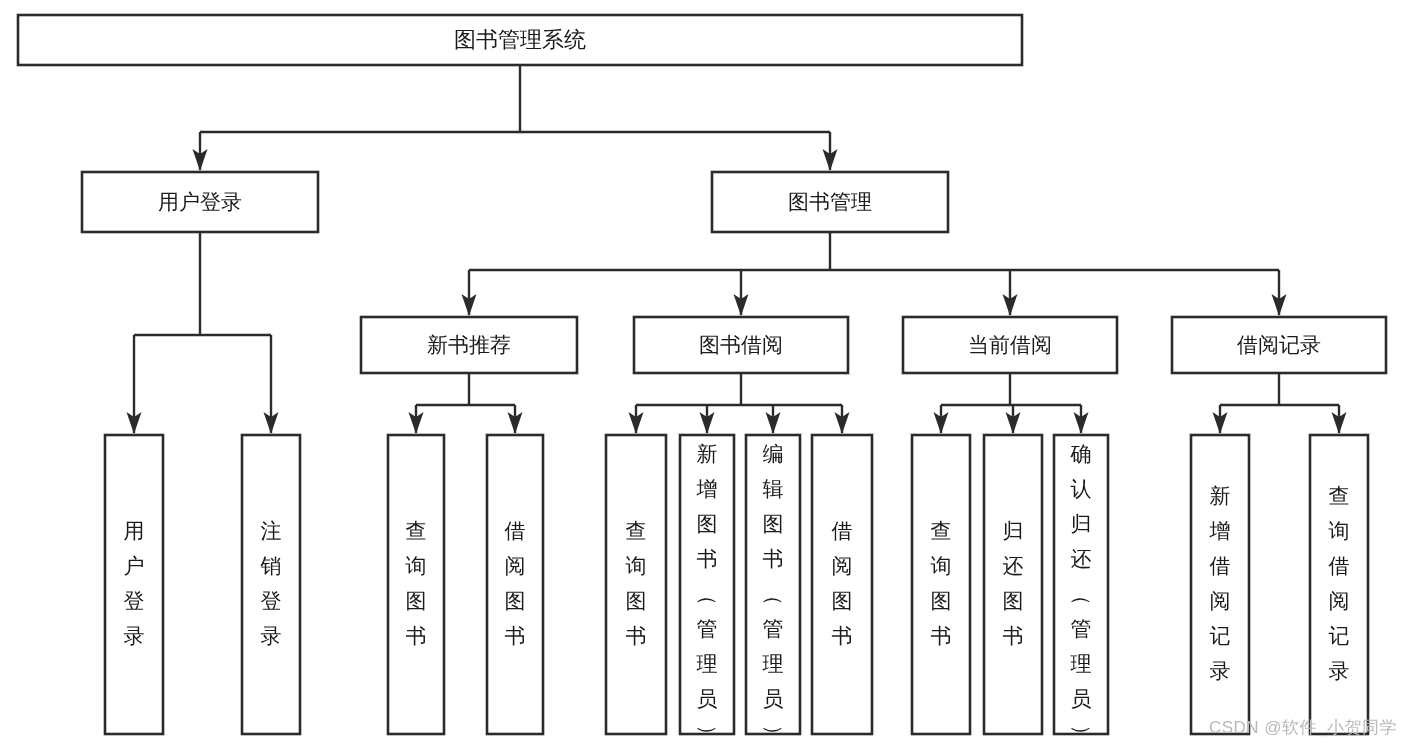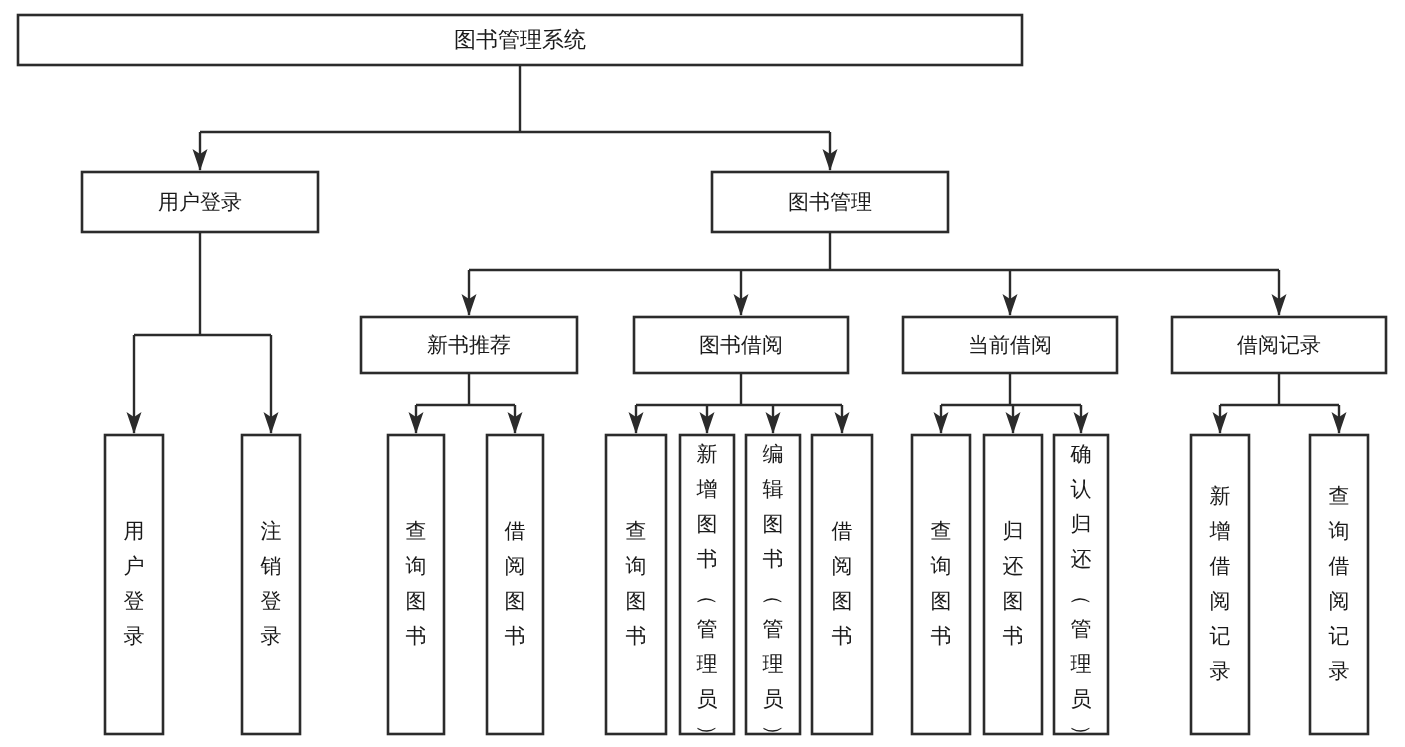--- a/index.html
+++ b/index.html
@@ -262,13 +262,14 @@
           <rect x="1310" y="435" width="58" height="299" class="node-box"></rect>
           <text x="1339" y="503" class="node-label-v">查</text>
           <text x="1339" y="538" class="node-label-v">询</text>
           <text x="1339" y="573" class="node-label-v">借</text>
           <text x="1339" y="608" class="node-label-v">阅</text>
           <text x="1339" y="643" class="node-label-v">记</text>
           <text x="1339" y="678" class="node-label-v">录</text>
         </g>
       </g>
   </svg>
+  <div class="watermark-text">CSDN @软件_小贺同学</div>
 </div>
 
 </body></html>

